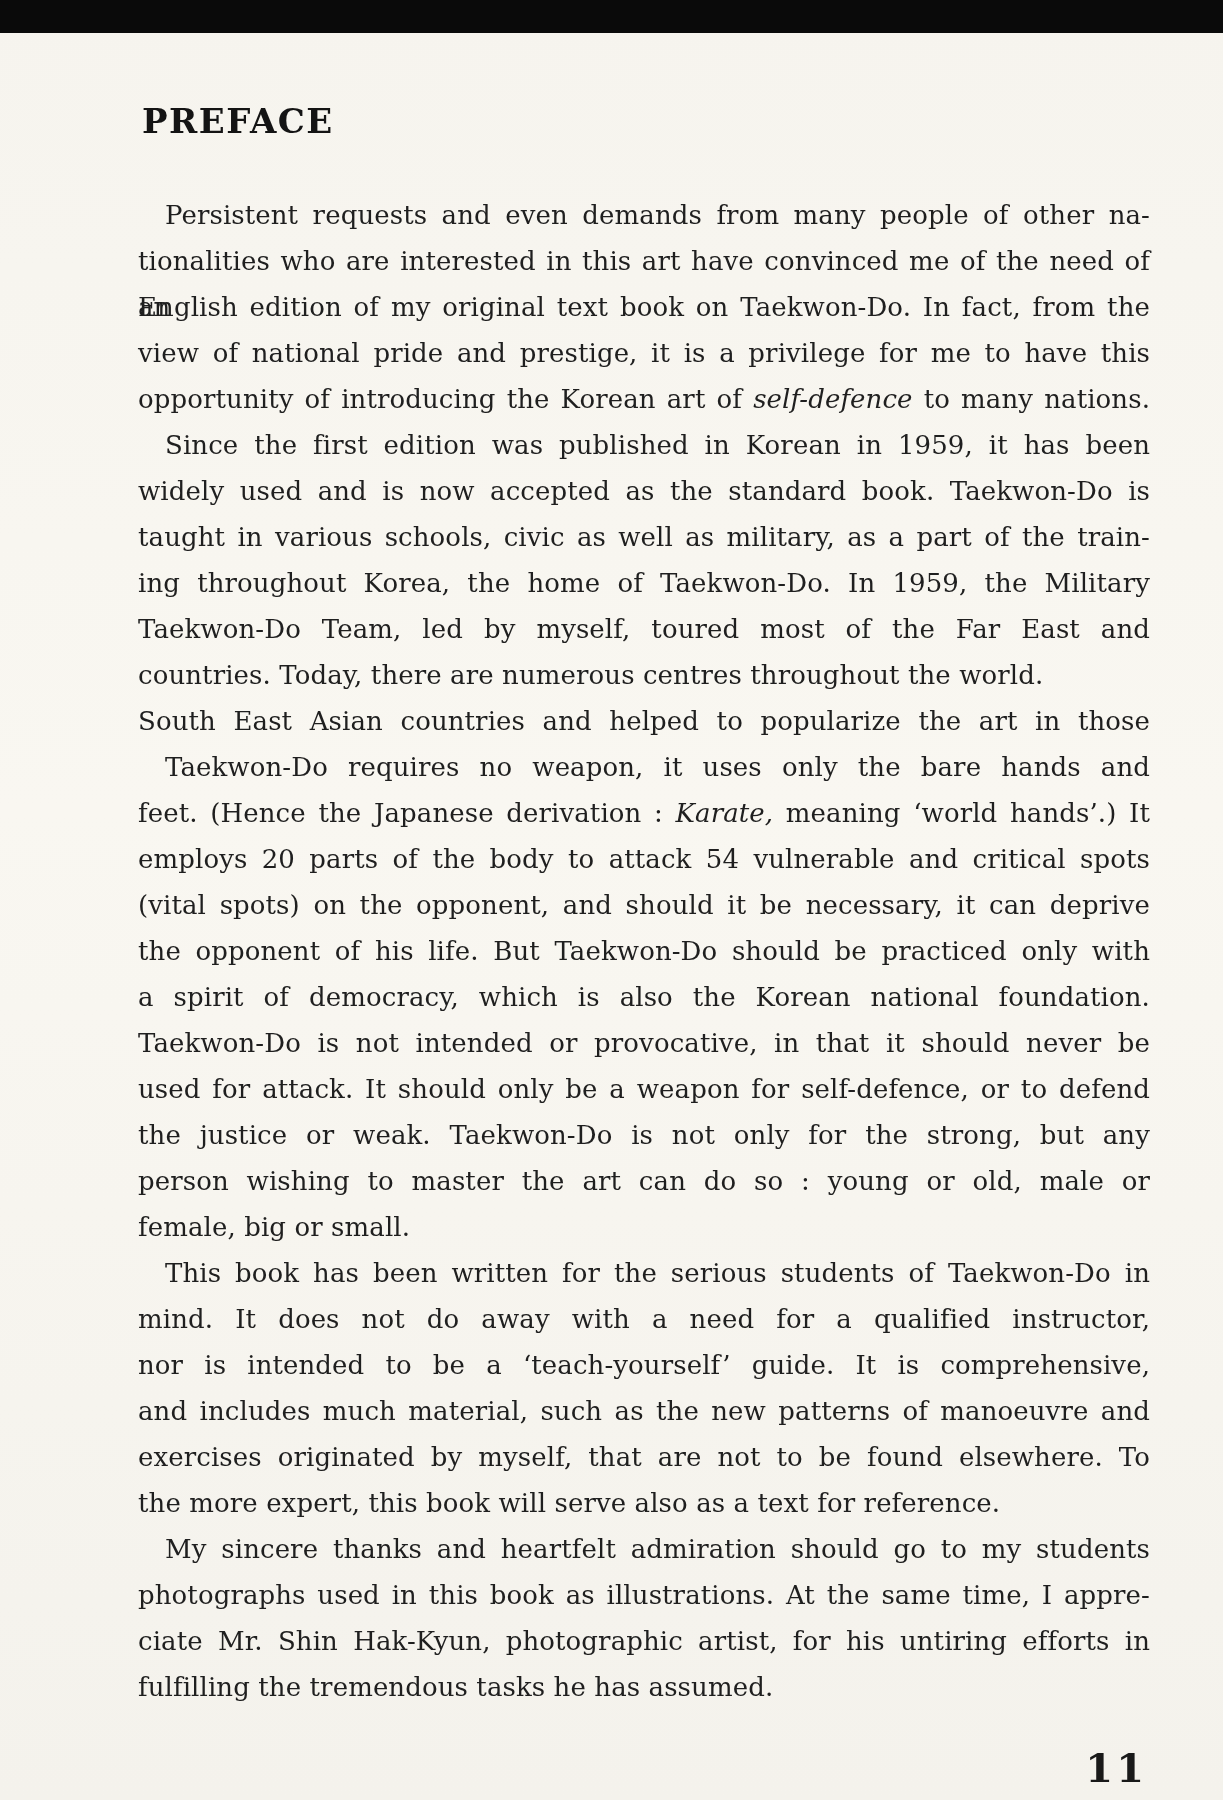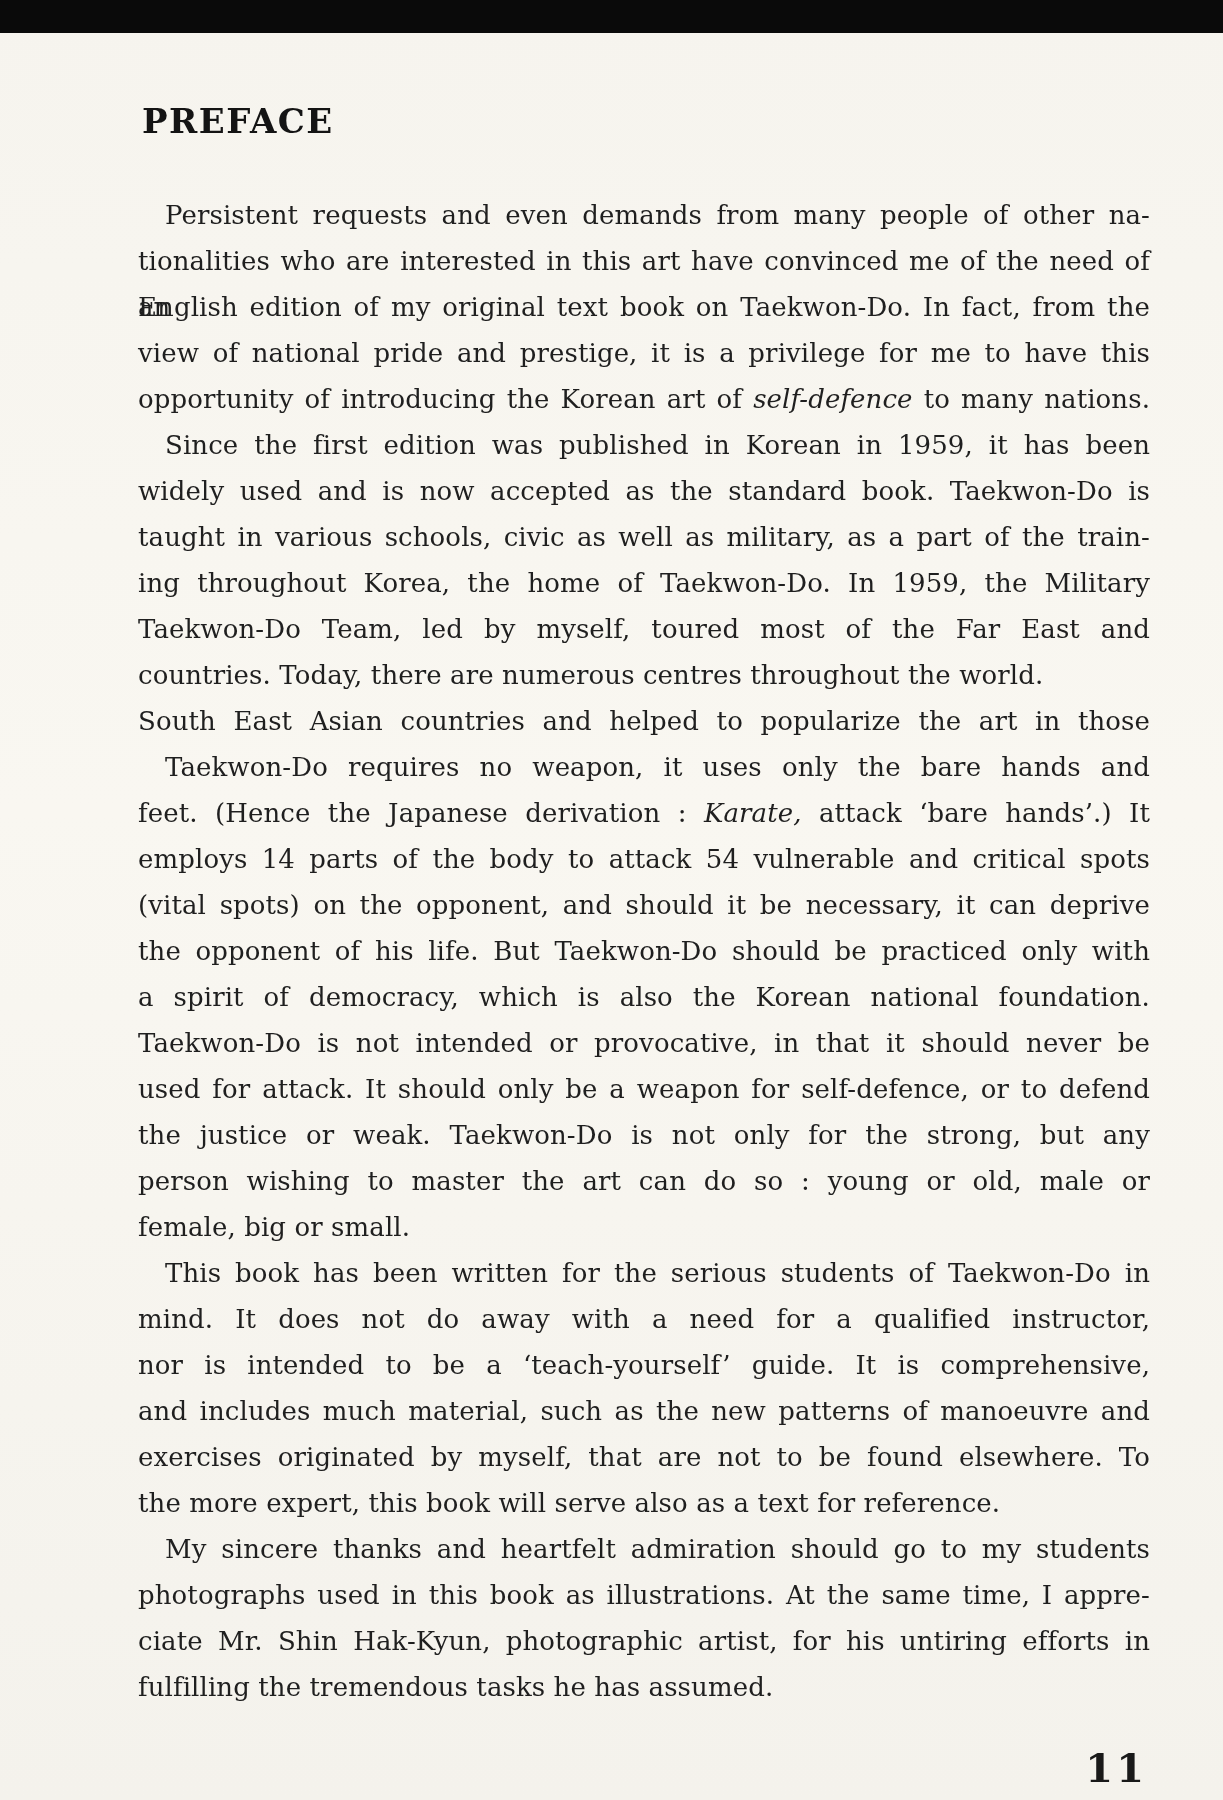--- a/index.html
+++ b/index.html
@@ -54,22 +54,22 @@
 
     <div class="ln ind">Since the first edition was published in Korean in 1959, it has been</div>
     <div class="ln">widely used and is now accepted as the standard book. Taekwon-Do is</div>
     <div class="ln">taught in various schools, civic as well as military, as a part of the train-</div>
     <div class="ln">ing throughout Korea, the home of Taekwon-Do. In 1959, the Military</div>
     <div class="ln">Taekwon-Do Team, led by myself, toured most of the Far East and</div>
     <div class="ln last">countries. Today, there are numerous centres throughout the world.</div>
     <div class="ln">South East Asian countries and helped to popularize the art in those</div>
 
     <div class="ln ind">Taekwon-Do requires no weapon, it uses only the bare hands and</div>
-    <div class="ln"><span>feet. (Hence the Japanese derivation : </span><span class="it">Karate,</span><span> attack ‘bare hands’.) It</span></div>
-    <div class="ln">employs 14 parts of the body to attack 54 vulnerable and critical spots</div>
+    <div class="ln"><span>feet. (Hence the Japanese derivation : </span><span class="it">Karate,</span><span> meaning ‘world hands’.) It</span></div>
+    <div class="ln">employs 20 parts of the body to attack 54 vulnerable and critical spots</div>
     <div class="ln">(vital spots) on the opponent, and should it be necessary, it can deprive</div>
     <div class="ln">the opponent of his life. But Taekwon-Do should be practiced only with</div>
     <div class="ln">a spirit of democracy, which is also the Korean national foundation.</div>
     <div class="ln">Taekwon-Do is not intended or provocative, in that it should never be</div>
     <div class="ln">used for attack. It should only be a weapon for self-defence, or to defend</div>
     <div class="ln">the justice or weak. Taekwon-Do is not only for the strong, but any</div>
     <div class="ln">person wishing to master the art can do so : young or old, male or</div>
     <div class="ln last">female, big or small.</div>
 
     <div class="ln ind">This book has been written for the serious students of Taekwon-Do in</div>

